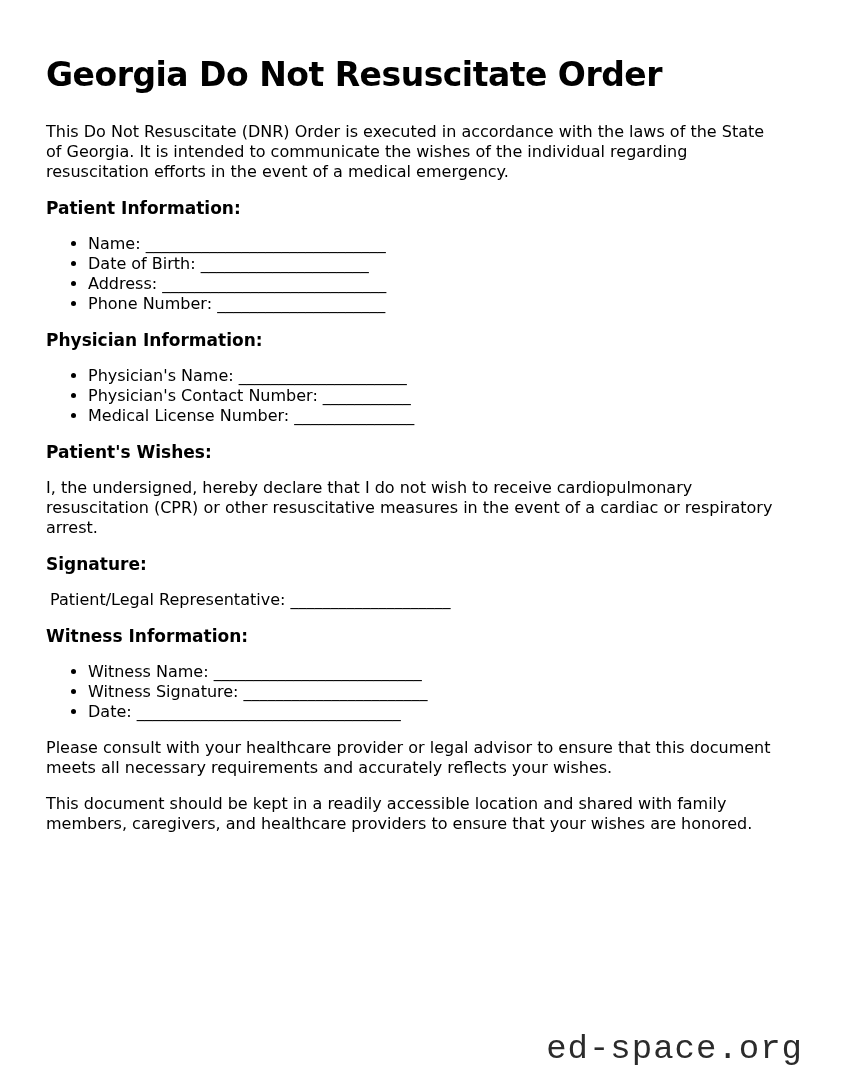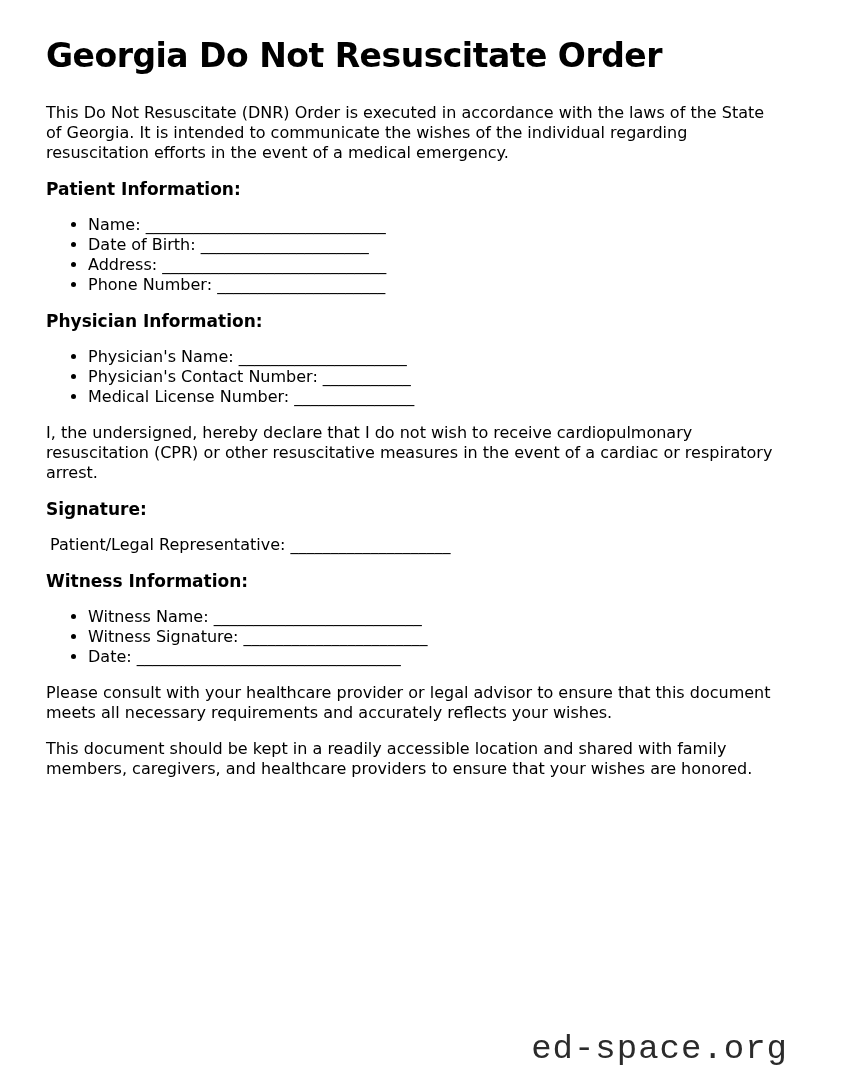--- a/index.html
+++ b/index.html
@@ -6,21 +6,21 @@
   html, body { background: #ffffff; }
   body {
     font-family: "DejaVu Sans", "Liberation Sans", sans-serif;
     color: #000000;
   }
   .page {
     position: relative;
     width: 824px;
     height: 1092px;
     background: #ffffff;
-    padding: 36px 46px 0 46px;
+    padding: 55px 46px 0 46px;
     overflow: hidden;
   }
   .doc-title {
     font-size: 33px;
     font-weight: 700;
     line-height: 40px;
     margin: 0 0 27px 0;
     letter-spacing: -0.5px;
   }
   .para {
@@ -46,21 +46,21 @@
   }
   .sig-line {
     font-size: 16px;
     line-height: 20px;
     margin: 0 0 16px 4px;
   }
   .blank { white-space: nowrap; }
   .watermark {
     position: absolute;
     top: 1030px;
-    right: 36px;
+    right: 21px;
     font-family: "Liberation Mono", "DejaVu Sans Mono", monospace;
     font-size: 34px;
     letter-spacing: 1px;
     color: #2b2b2b;
   }
 </style>
 </head>
 <body>
 
 <div class="page">
@@ -77,20 +77,21 @@
     <li><span>Phone Number:</span> <span class="blank">_____________________</span></li>
   </ul>
 
   <h2 class="section-heading">Physician Information:</h2>
   <ul class="field-list">
     <li><span>Physician's Name:</span> <span class="blank">_____________________</span></li>
     <li><span>Physician's Contact Number:</span> <span class="blank">___________</span></li>
     <li><span>Medical License Number:</span> <span class="blank">_______________</span></li>
   </ul>
 
+  <h2 class="section-heading">Patient's Wishes:</h2>
   <p class="para">I, the undersigned, hereby declare that I do not wish to receive cardiopulmonary resuscitation (CPR) or other resuscitative measures in the event of a cardiac or respiratory arrest.</p>
 
   <h2 class="section-heading">Signature:</h2>
   <p class="sig-line"><span>Patient/Legal Representative:</span> <span class="blank">____________________</span></p>
 
   <h2 class="section-heading">Witness Information:</h2>
   <ul class="field-list">
     <li><span>Witness Name:</span> <span class="blank">__________________________</span></li>
     <li><span>Witness Signature:</span> <span class="blank">_______________________</span></li>
     <li><span>Date:</span> <span class="blank">_________________________________</span></li>

